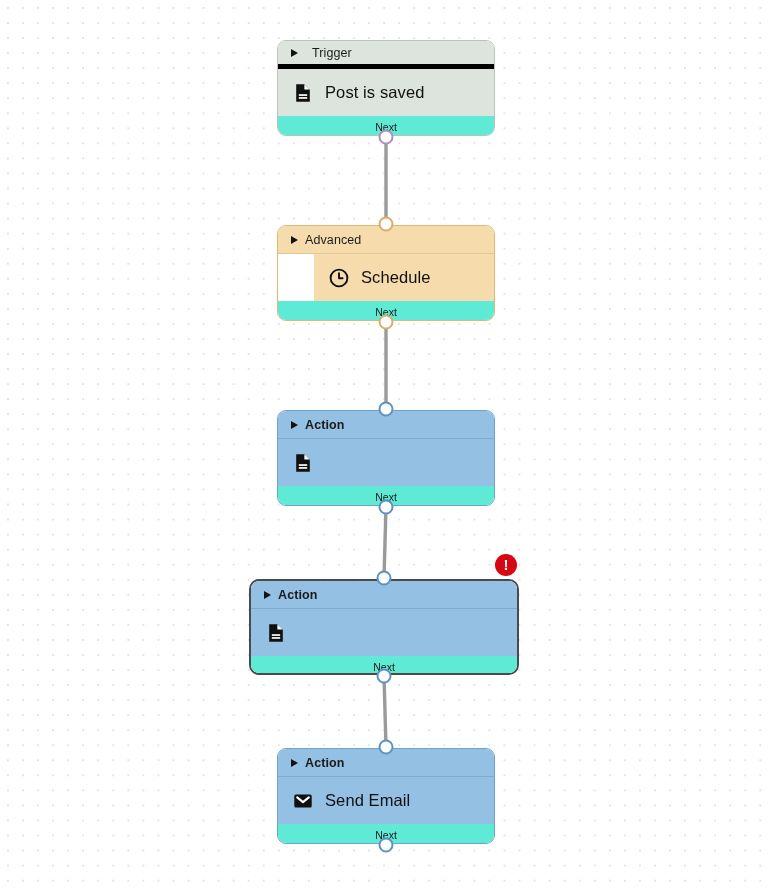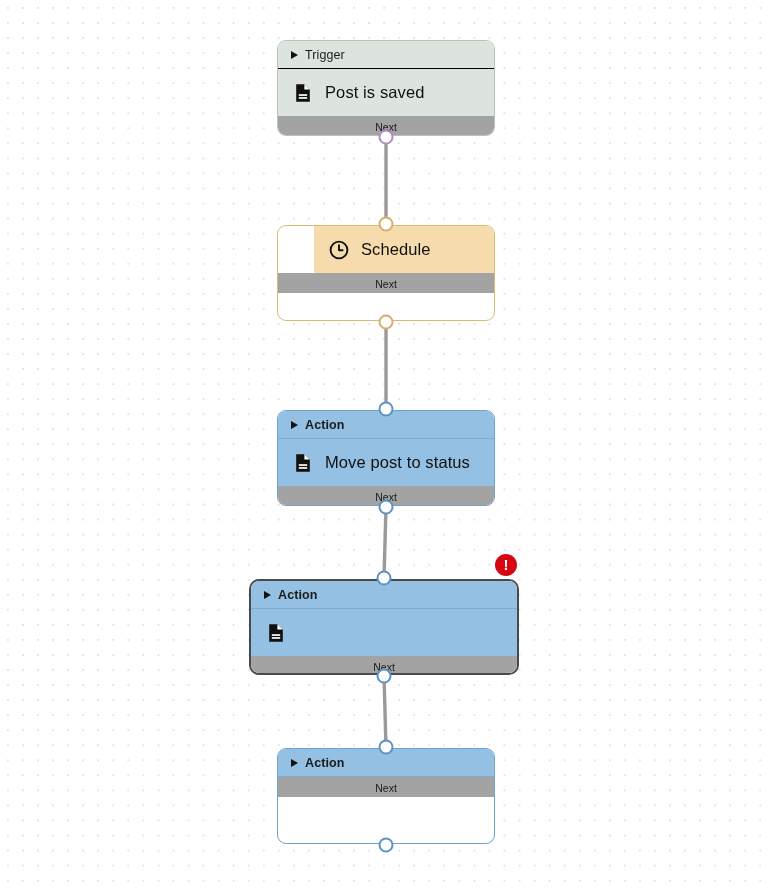--- a/index.html
+++ b/index.html
@@ -80,31 +80,31 @@
     letter-spacing: .1px;
   }
   .node-icon {
     width: 20px; height: 20px;
     flex: 0 0 auto;
     display: block;
   }
 
   .node-foot {
     height: 19px;
-    background: #a3a3a3;
+    background: #5eead4;
     display: flex;
     align-items: center;
     justify-content: center;
     font-size: 10.5px;
     color: #1b1b1b;
     border-top: 1px solid transparent;
   }
 
   
-  .v-trigger .node-head { background: #dde4dd; border-bottom: 1px solid #000000; }
+  .v-trigger .node-head { background: #dde4dd; border-bottom: 5px solid #000000; gap: 7px; }
   .v-trigger .node-body { background: #dde4dd; }
   .v-trigger            { border-color: #b9c3b9; }
 
   .v-advanced .node-head { background: #f6dcac; border-bottom: 1px solid #e3c791; }
   .v-advanced .node-body { background: #f6dcac; margin-left: 36px; }
   .v-advanced            { border-color: #ddb978; }
 
   .v-action .node-head { background: #93c0e3; border-bottom: 1px solid #7badd4; font-weight: bold; }
   .v-action .node-body { background: #93c0e3; }
   .v-action            { border-color: #6ea3cb; }
@@ -168,20 +168,24 @@
             <rect x="5.8" y="11.2" width="8.4" height="1.7" fill="#ffffff"></rect>
             <rect x="5.8" y="14.1" width="8.4" height="1.7" fill="#ffffff"></rect>
           </svg>
           <span class="node-title">Post is saved</span>
         </div>
         <div class="node-foot">
           <span>Next</span>
         </div>
       </div>
       <div class="node v-advanced" style="left: 277px; top: 225px; width: 218px; height: 96px;">
+        <div class="node-head">
+          <span class="disc-tri"></span>
+          <span>Advanced</span>
+        </div>
         <div class="node-body">
           <svg class="node-icon" viewBox="0 0 20 20">
             <circle cx="10" cy="10" r="8.4" fill="none" stroke="#101010" stroke-width="1.9"></circle>
             <path d="M10 5.2 V10.3 H13.6" fill="none" stroke="#101010" stroke-width="1.9" stroke-linecap="round" stroke-linejoin="round"></path>
           </svg>
           <span class="node-title">Schedule</span>
         </div>
         <div class="node-foot">
           <span>Next</span>
         </div>
@@ -191,21 +195,20 @@
           <span class="disc-tri"></span>
           <span>Action</span>
         </div>
         <div class="node-body">
           <svg class="node-icon" viewBox="0 0 20 20">
             <path d="M3.2 1.2 h8.2 l5.4 5.3 v12.3 h-13.6 z" fill="#101010"></path>
             <path d="M11.4 1.2 v5.3 h5.4 z" fill="#ffffff"></path>
             <rect x="5.8" y="11.2" width="8.4" height="1.7" fill="#ffffff"></rect>
             <rect x="5.8" y="14.1" width="8.4" height="1.7" fill="#ffffff"></rect>
           </svg>
-          <span class="node-title">Move post to status</span>
         </div>
         <div class="node-foot">
           <span>Next</span>
         </div>
       </div>
       <div class="node v-action selected" style="left: 249px; top: 579px; width: 270px; height: 96px;">
         <div class="node-head">
           <span class="disc-tri"></span>
           <span>Action</span>
         </div>
@@ -218,20 +221,27 @@
           </svg>
         </div>
         <div class="node-foot">
           <span>Next</span>
         </div>
       </div>
       <div class="node v-action" style="left: 277px; top: 748px; width: 218px; height: 96px;">
         <div class="node-head">
           <span class="disc-tri"></span>
           <span>Action</span>
+        </div>
+        <div class="node-body">
+          <svg class="node-icon" viewBox="0 0 20 20">
+            <rect x="1.3" y="3.4" width="17.4" height="13.2" rx="1.6" fill="#101010"></rect>
+            <path d="M4.2 6.4 L10 11.1 L15.8 6.4" fill="none" stroke="#ffffff" stroke-width="2.1" stroke-linecap="round" stroke-linejoin="round"></path>
+          </svg>
+          <span class="node-title">Send Email</span>
         </div>
         <div class="node-foot">
           <span>Next</span>
         </div>
       </div>
     </div>
   <div id="ports-layer">
       <div class="port p-trigger" style="left: 386px; top: 137px;"></div>
       <div class="port p-advanced" style="left: 386px; top: 224px;"></div>
       <div class="port p-advanced" style="left: 386px; top: 322px;"></div>

